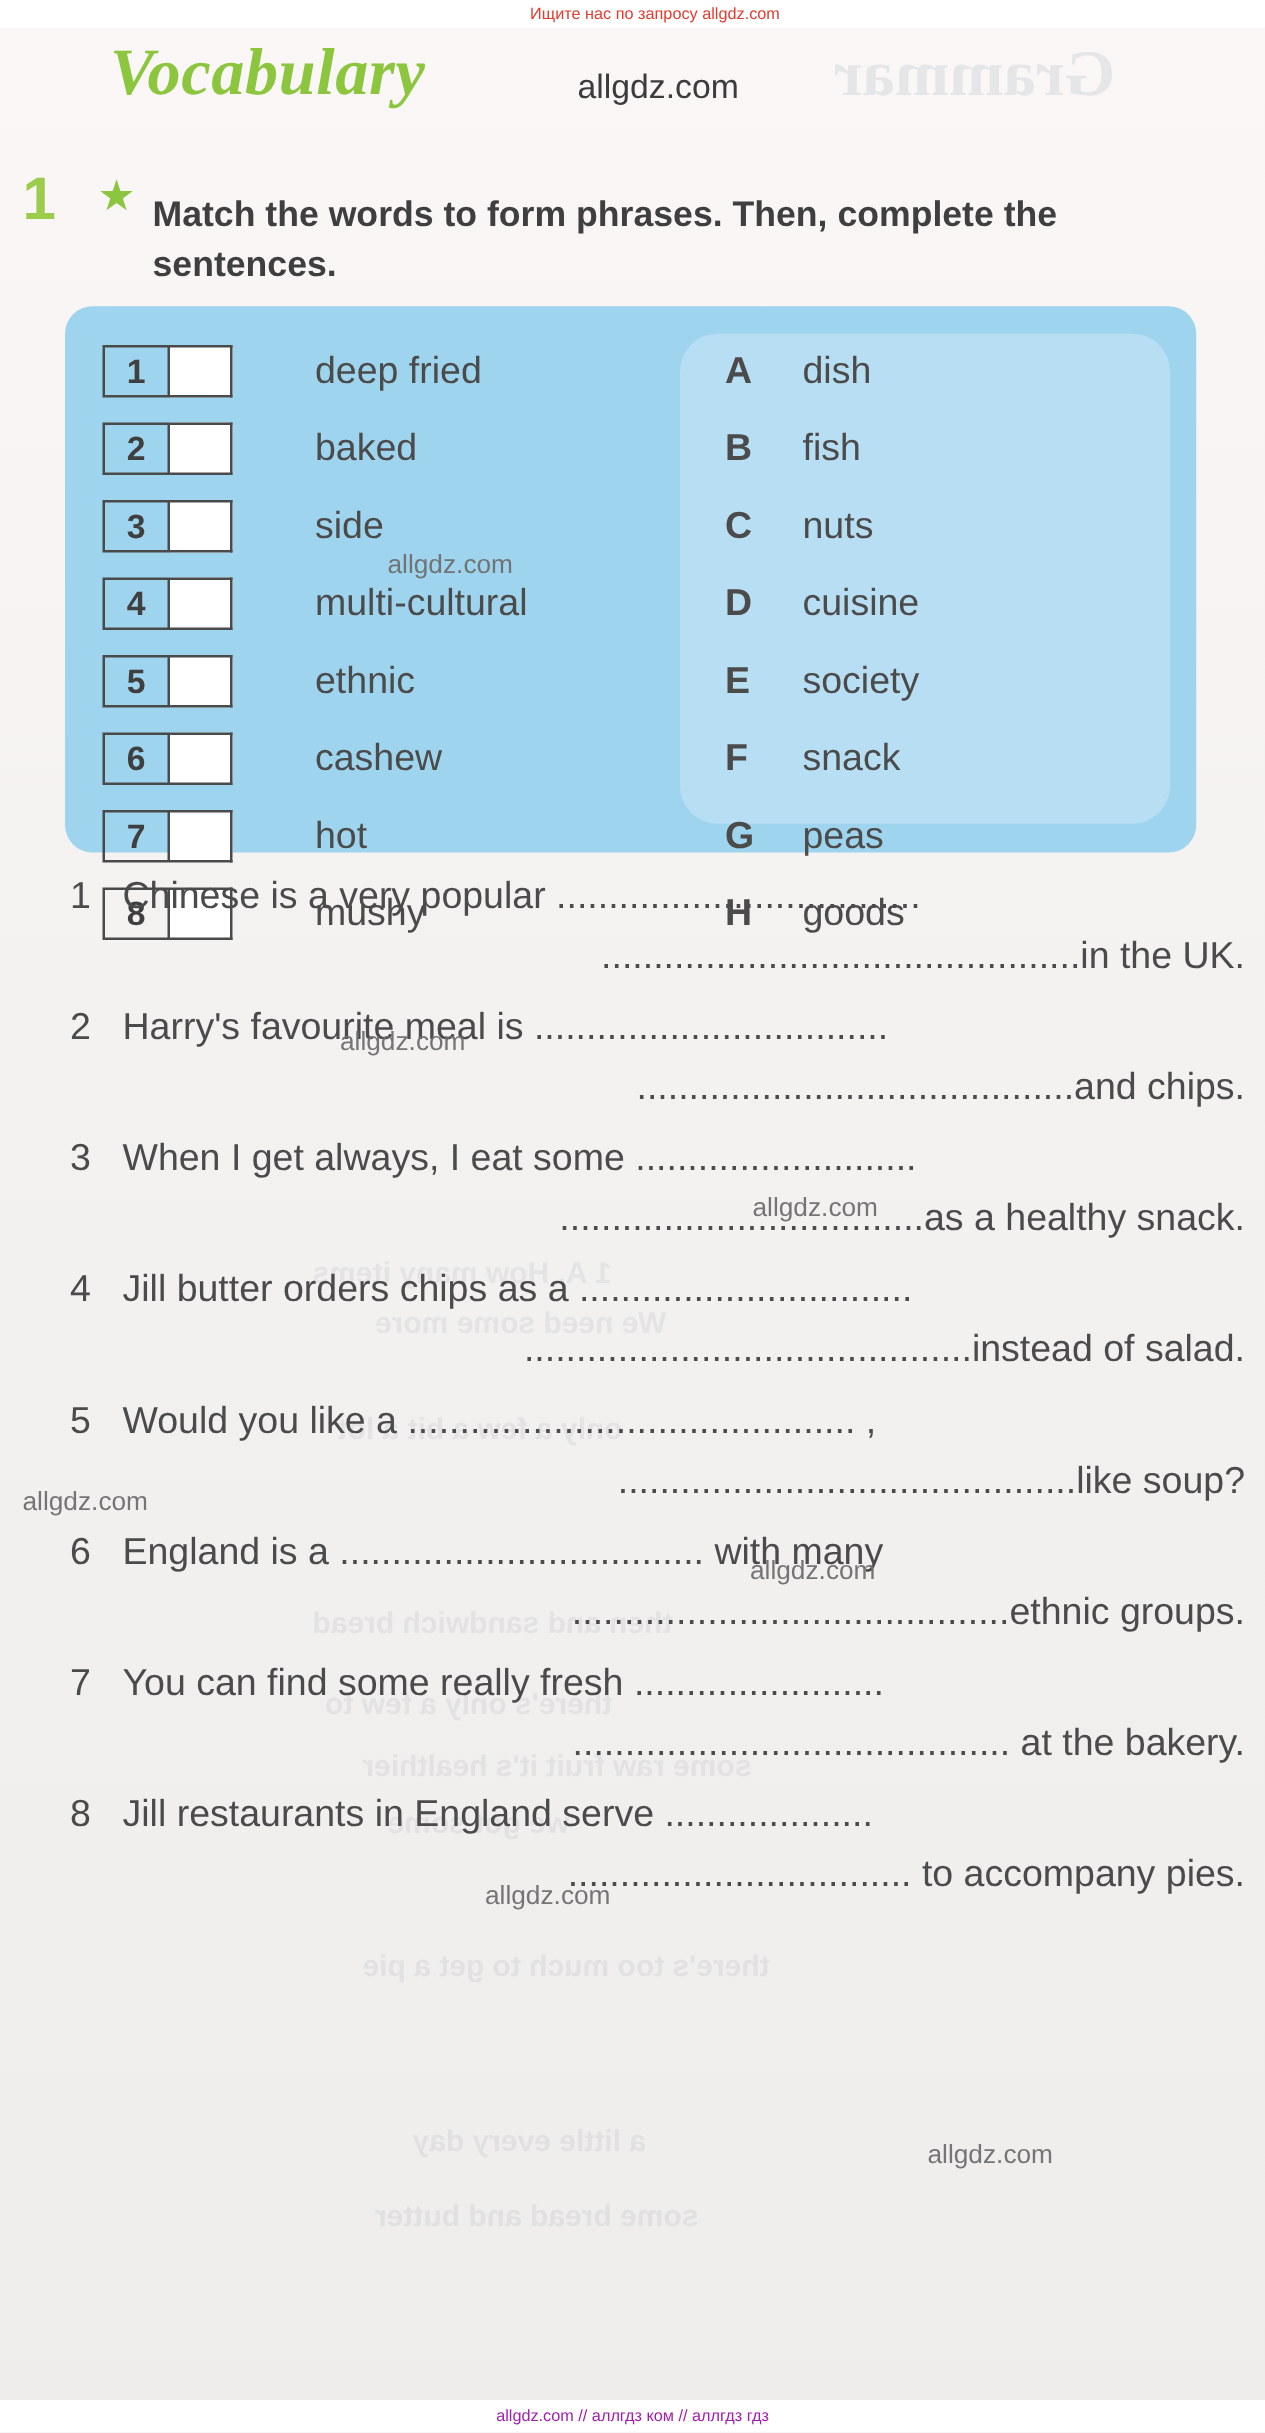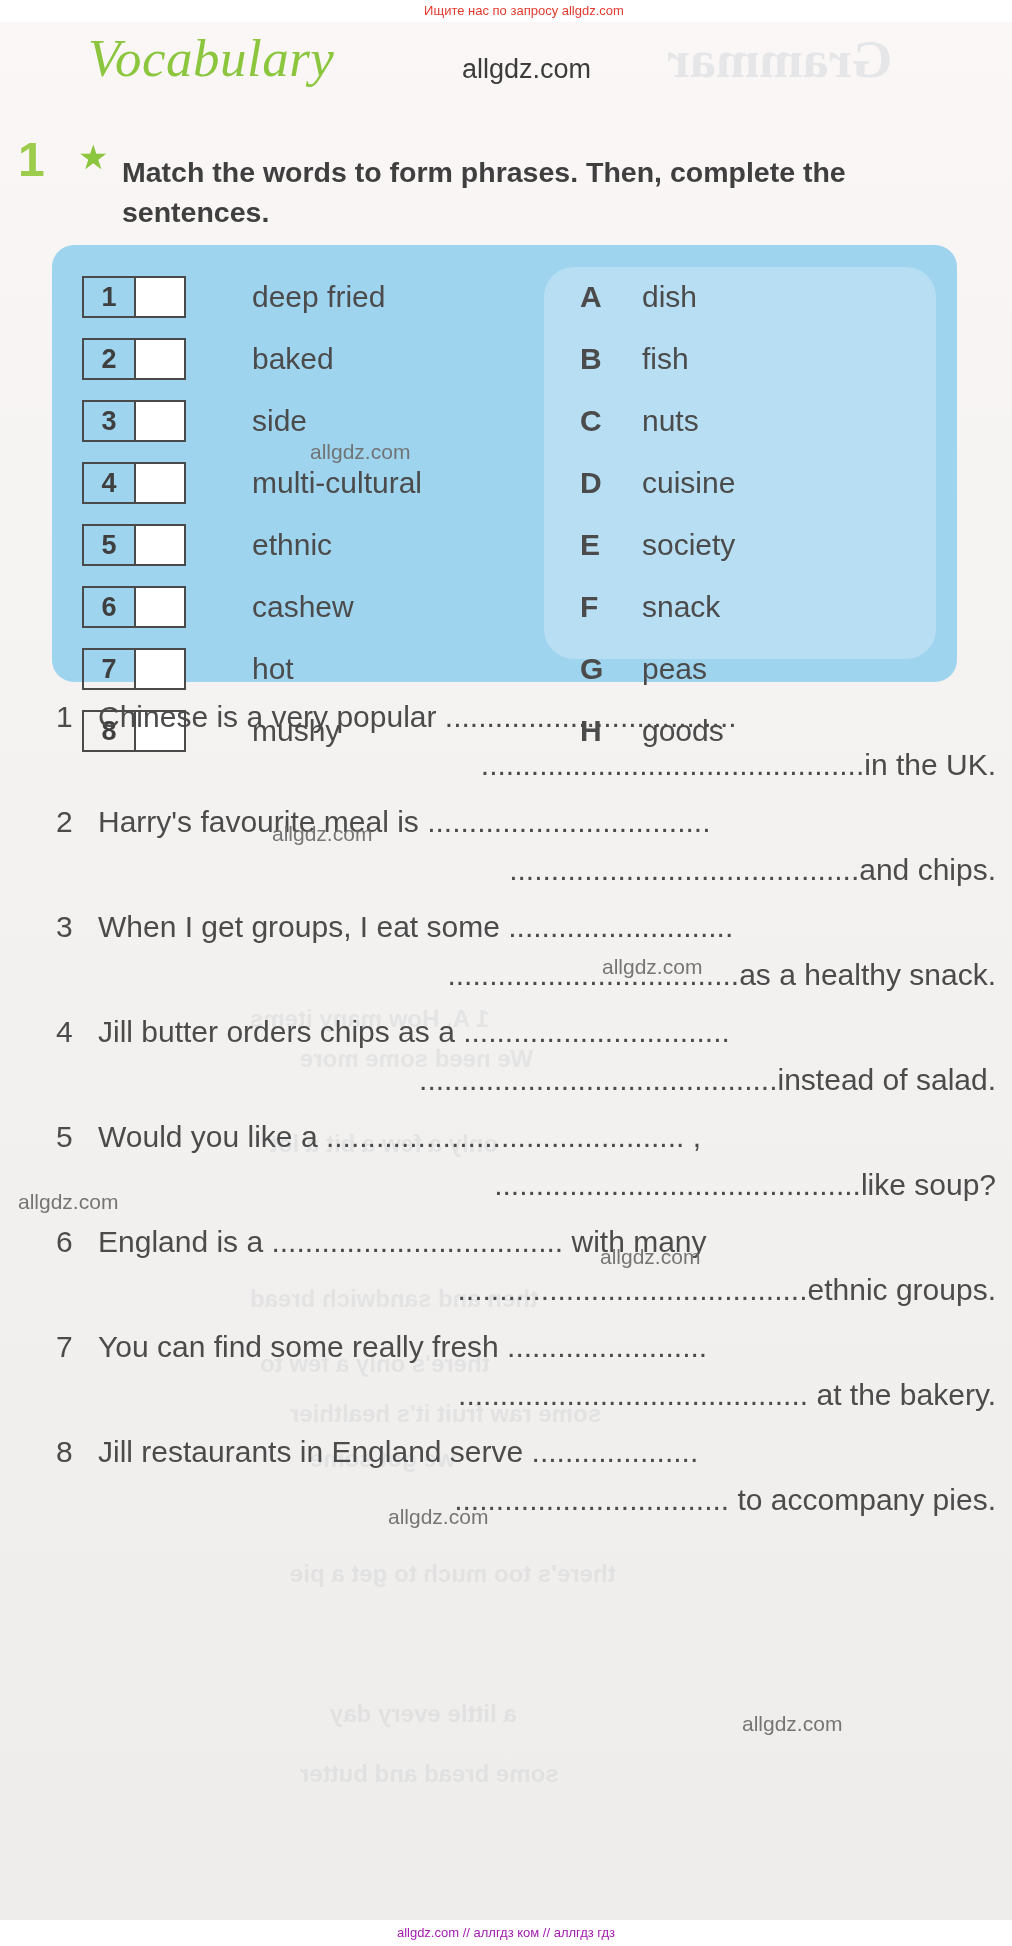--- a/index.html
+++ b/index.html
@@ -78,21 +78,21 @@
     pointer-events: none;
     white-space: nowrap;
   }
   
   .voc-title {
     position: absolute;
     left: 88px;
     top: 28px;
     font-family: "Liberation Serif", serif;
     font-style: italic;
-    font-weight: normal;
+    font-weight: bold;
     font-size: 53px;
     color: #8cc63f;
     letter-spacing: 0.5px;
   }
   .voc-title-wm {
     position: absolute;
     left: 462px;
     top: 54px;
     font-family: "Liberation Sans", sans-serif;
     font-size: 27px;
@@ -382,21 +382,21 @@
         <div class="s-line1">Chinese is a very popular  ...................................</div>
         <div class="s-line2">..............................................in the UK.</div>
       </div>
       <div class="sent">
         <div class="s-num">2</div>
         <div class="s-line1">Harry's favourite meal is  ..................................</div>
         <div class="s-line2">..........................................and chips.</div>
       </div>
       <div class="sent">
         <div class="s-num">3</div>
-        <div class="s-line1">When I get groups, I eat some ...........................</div>
+        <div class="s-line1">When I get always, I eat some ...........................</div>
         <div class="s-line2">...................................as a healthy snack.</div>
       </div>
       <div class="sent">
         <div class="s-num">4</div>
         <div class="s-line1">Jill butter orders chips as a ................................</div>
         <div class="s-line2">...........................................instead of salad.</div>
       </div>
       <div class="sent">
         <div class="s-num">5</div>
         <div class="s-line1">Would you like a ........................................... ,</div>

